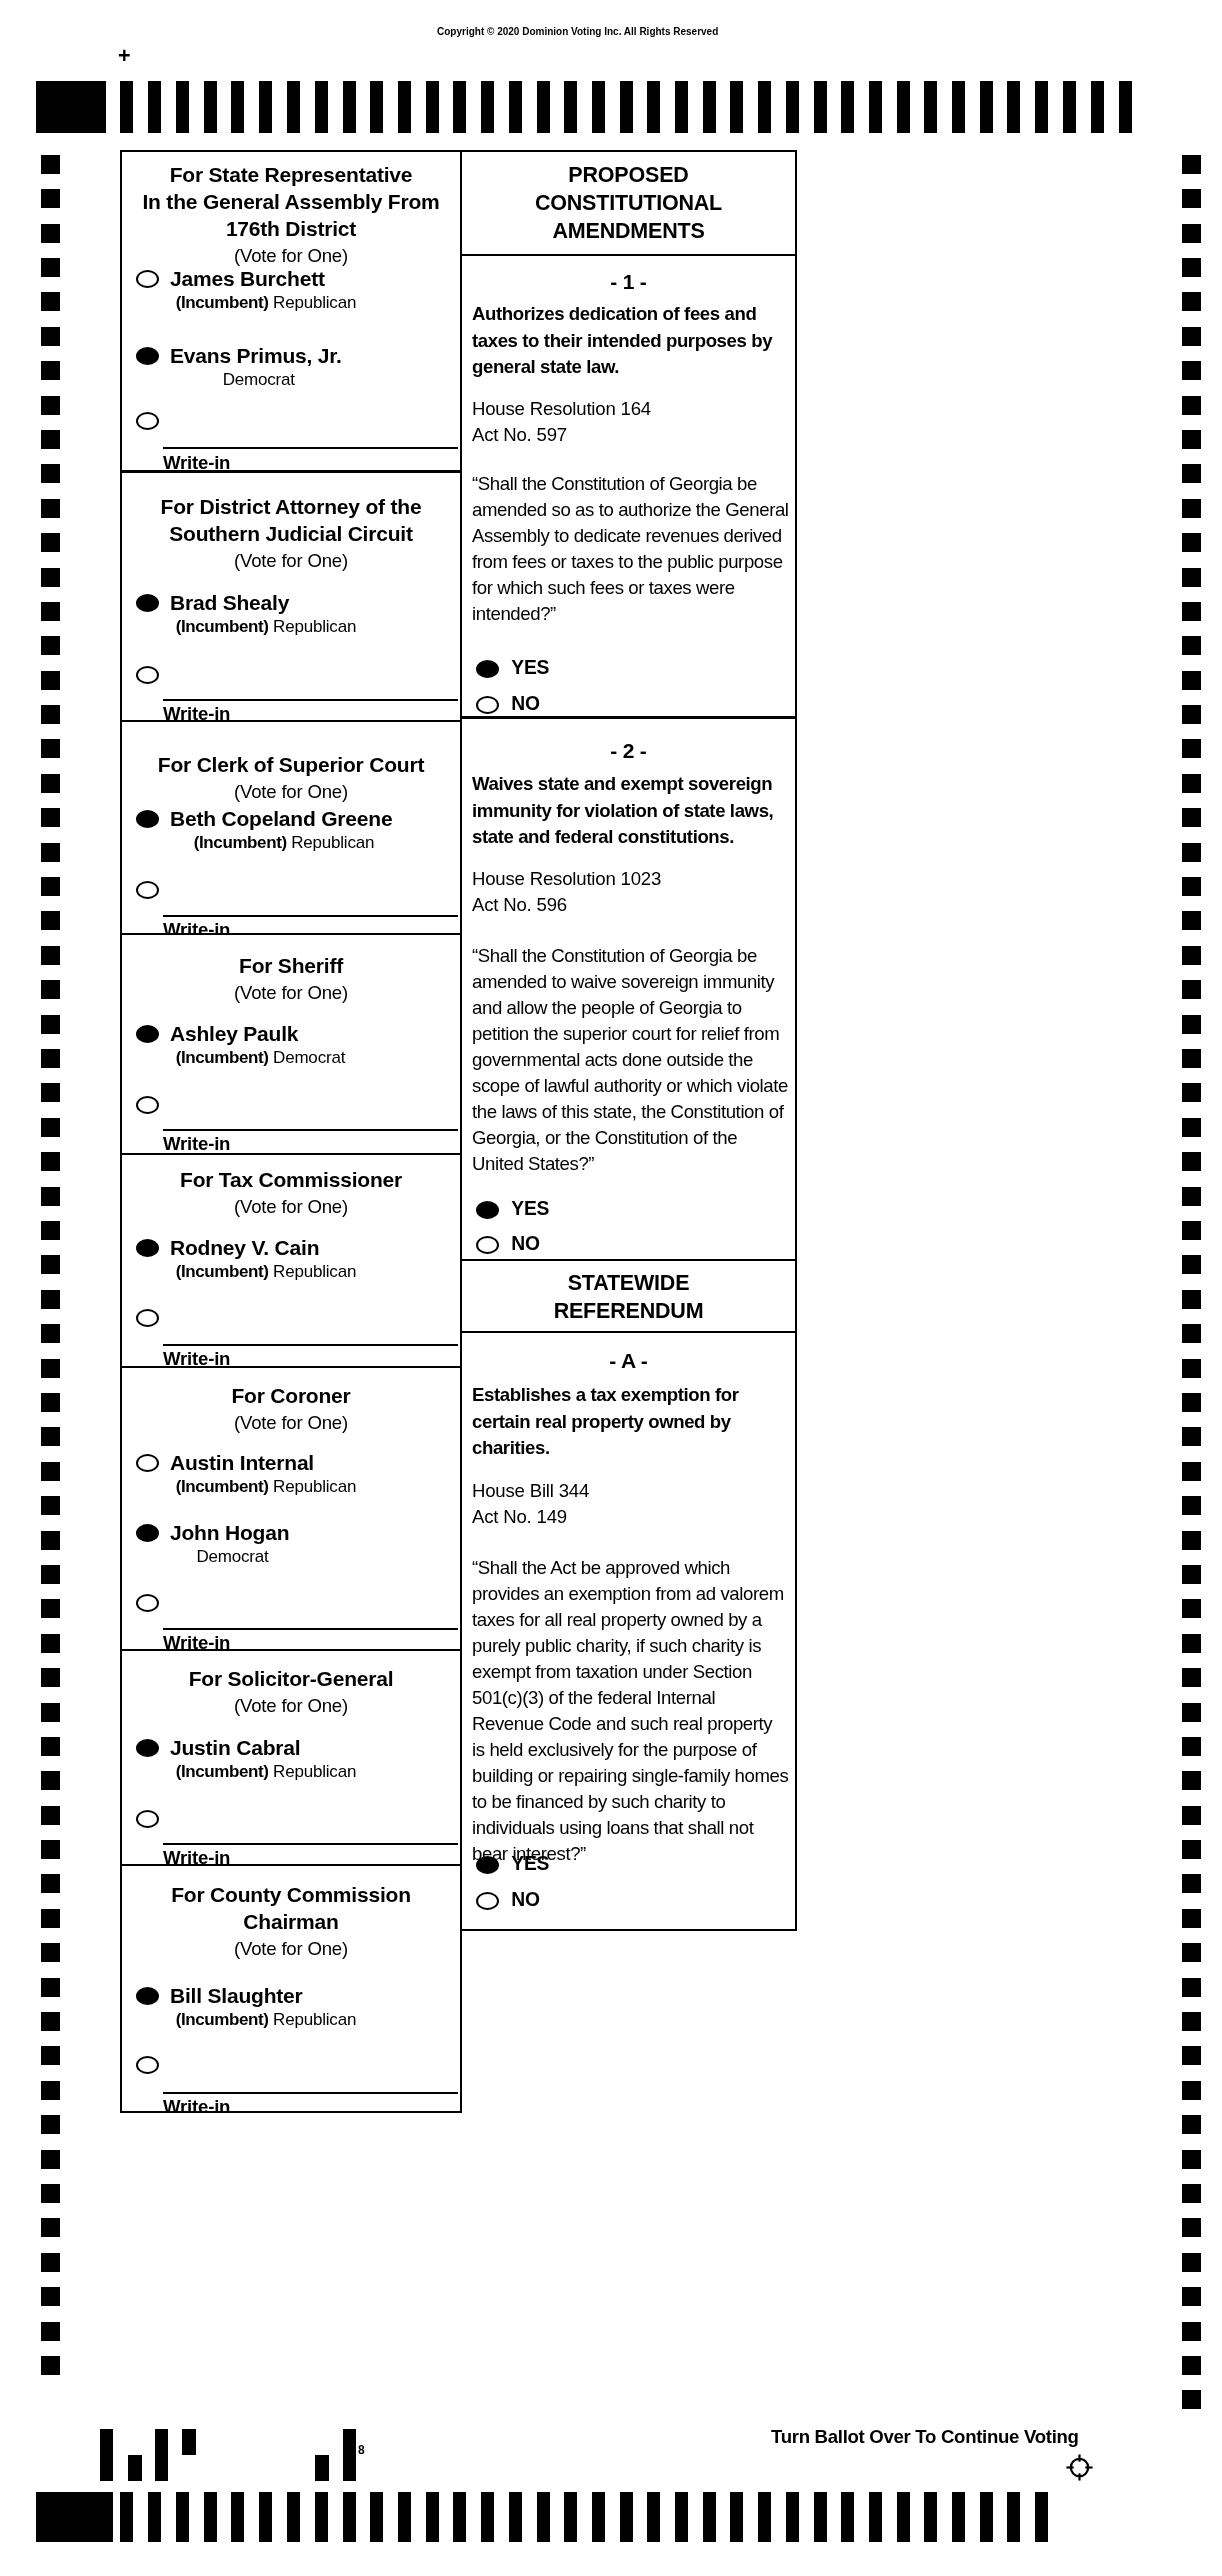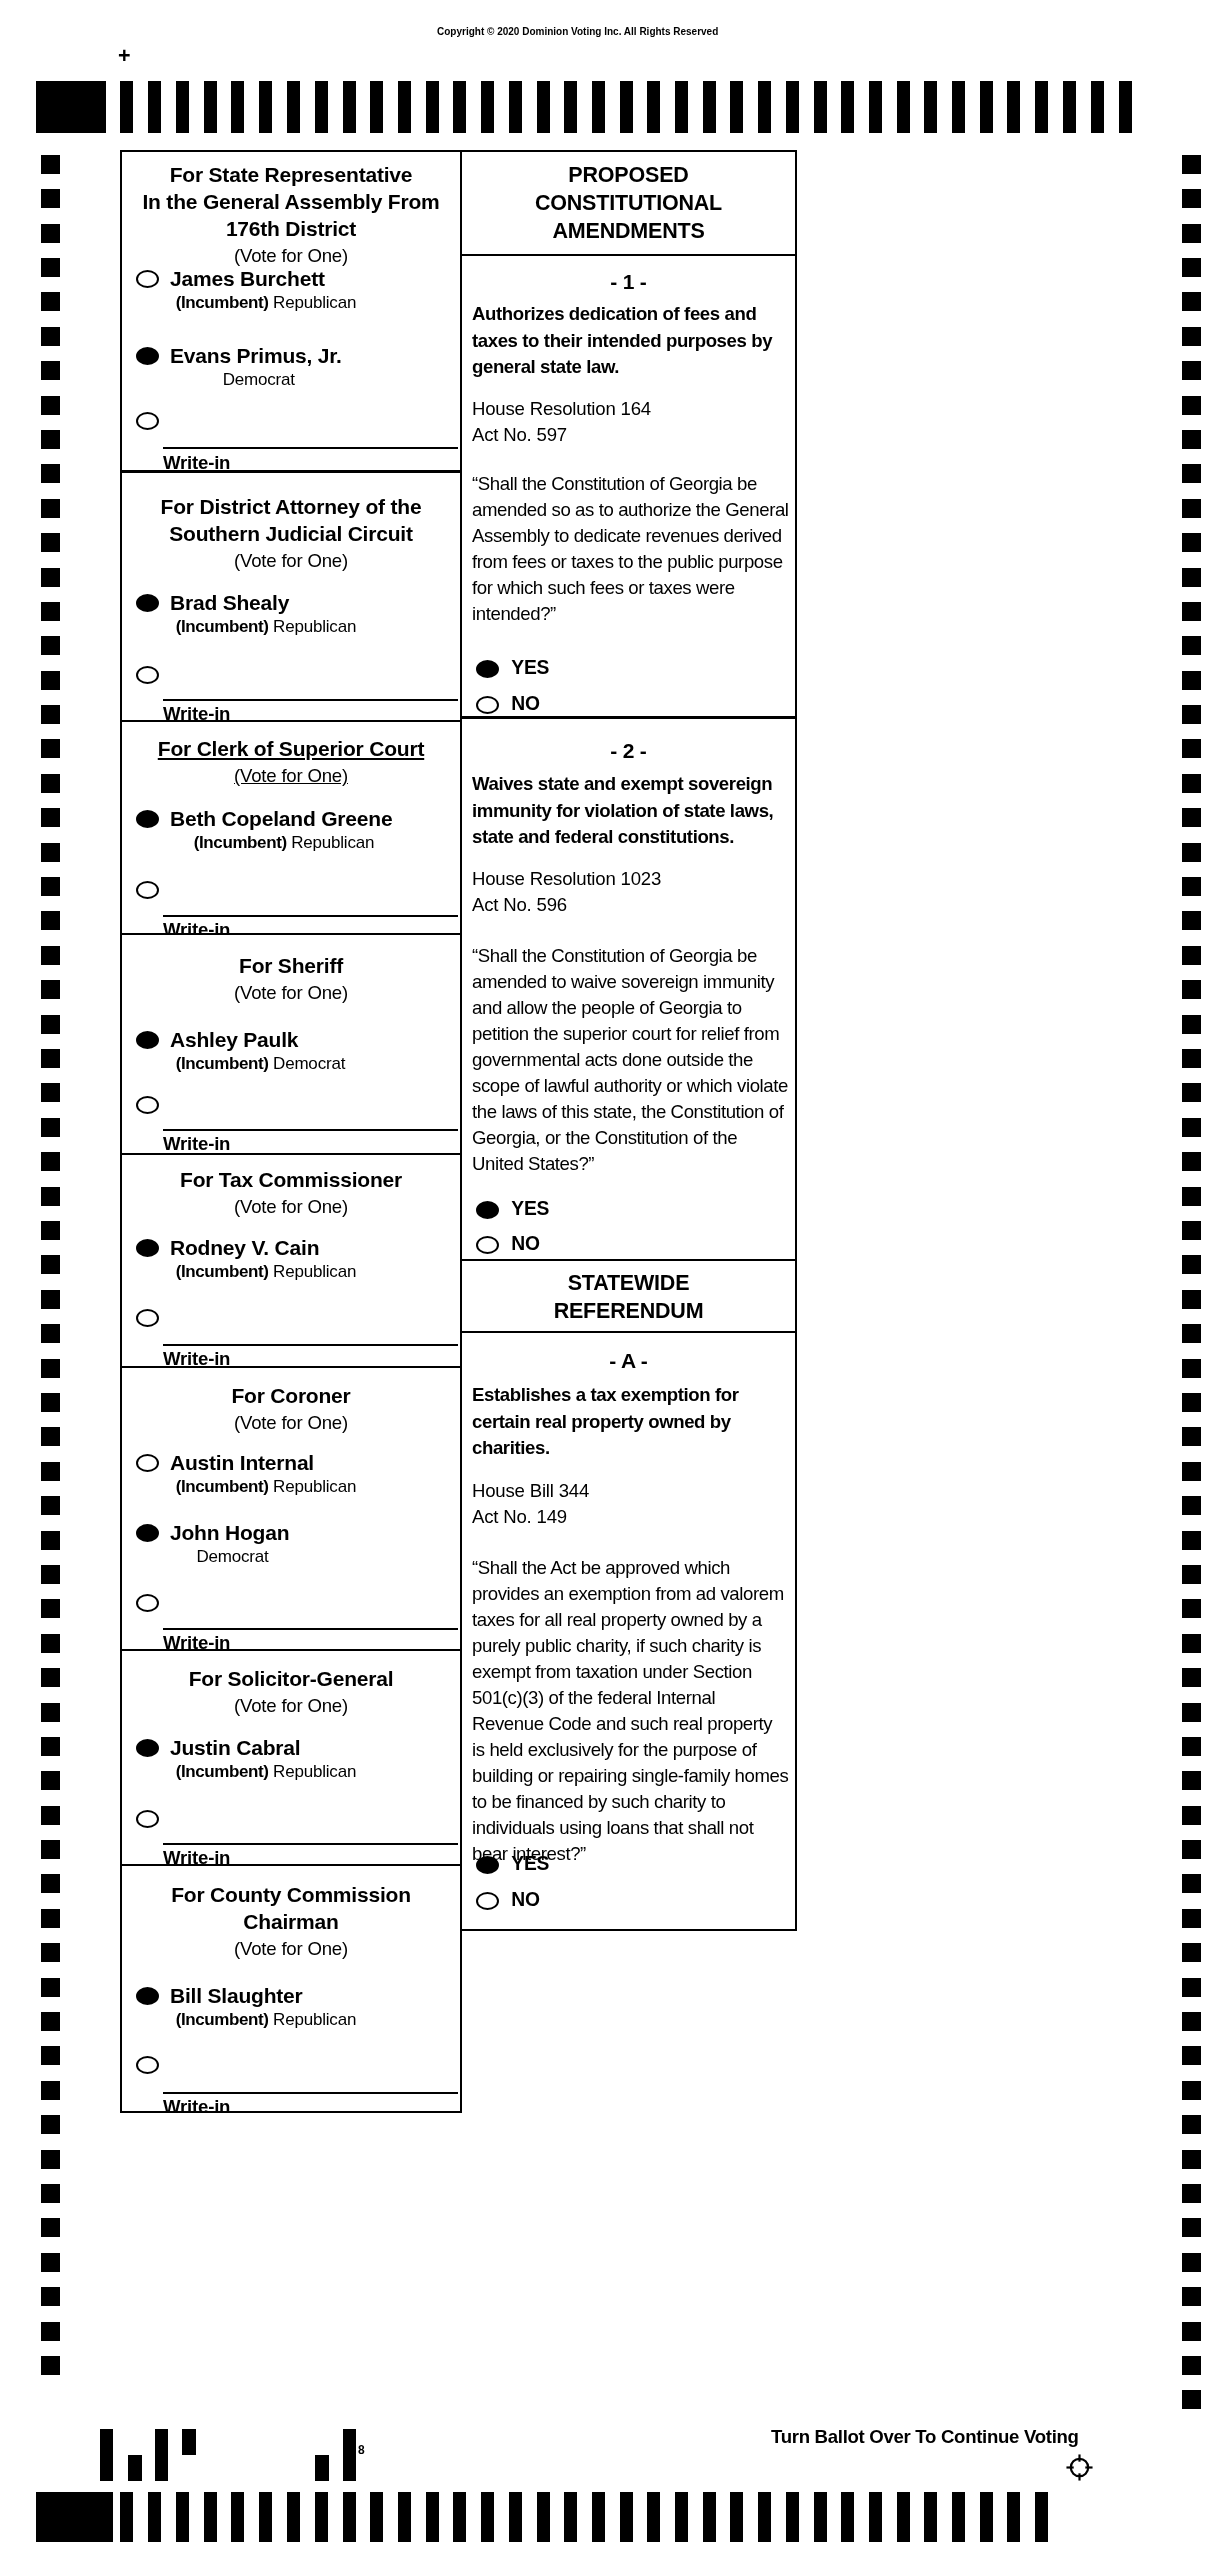--- a/index.html
+++ b/index.html
@@ -79,42 +79,42 @@
         <span class="cand-sub" style="display:block;"><b>(Incumbent)</b> <span>Republican</span></span></span>
     </div>
     <div class="cand" style="top:190px;">
       <span class="oval"></span>
     </div>
     <div class="wi-line" style="top:226px;"></div>
     <div class="wi-label" style="top:230px;">Write-in</div>
   </div>
 
   <div class="sec" style="top:720px;height:215px;">
-    <div style="padding-top:13px;text-decoration:underline;">
+    <div style="padding-top:29px;">
       <div class="c-title">For Clerk of Superior Court</div>
       <div class="c-instr">(Vote for One)</div>
     </div>
     <div class="cand" style="top:85px;">
       <span class="oval filled"></span>
       <span><span class="cand-name">Beth Copeland Greene</span>
         <span class="cand-sub" style="display:block;"><b>(Incumbent)</b> <span>Republican</span></span></span>
     </div>
     <div class="cand" style="top:156px;">
       <span class="oval"></span>
     </div>
     <div class="wi-line" style="top:193px;"></div>
     <div class="wi-label" style="top:197px;">Write-in</div>
   </div>
 
   <div class="sec" style="top:933px;height:257px;">
     <div style="padding-top:17px;">
       <div class="c-title">For Sheriff</div>
       <div class="c-instr">(Vote for One)</div>
     </div>
-    <div class="cand" style="top:93px;">
+    <div class="cand" style="top:87px;">
       <span class="oval filled"></span>
       <span><span class="cand-name">Ashley Paulk</span>
         <span class="cand-sub" style="display:block;"><b>(Incumbent)</b> <span>Democrat</span></span></span>
     </div>
     <div class="cand" style="top:158px;">
       <span class="oval"></span>
     </div>
     <div class="wi-line" style="top:194px;"></div>
     <div class="wi-label" style="top:198px;">Write-in</div>
   </div>

